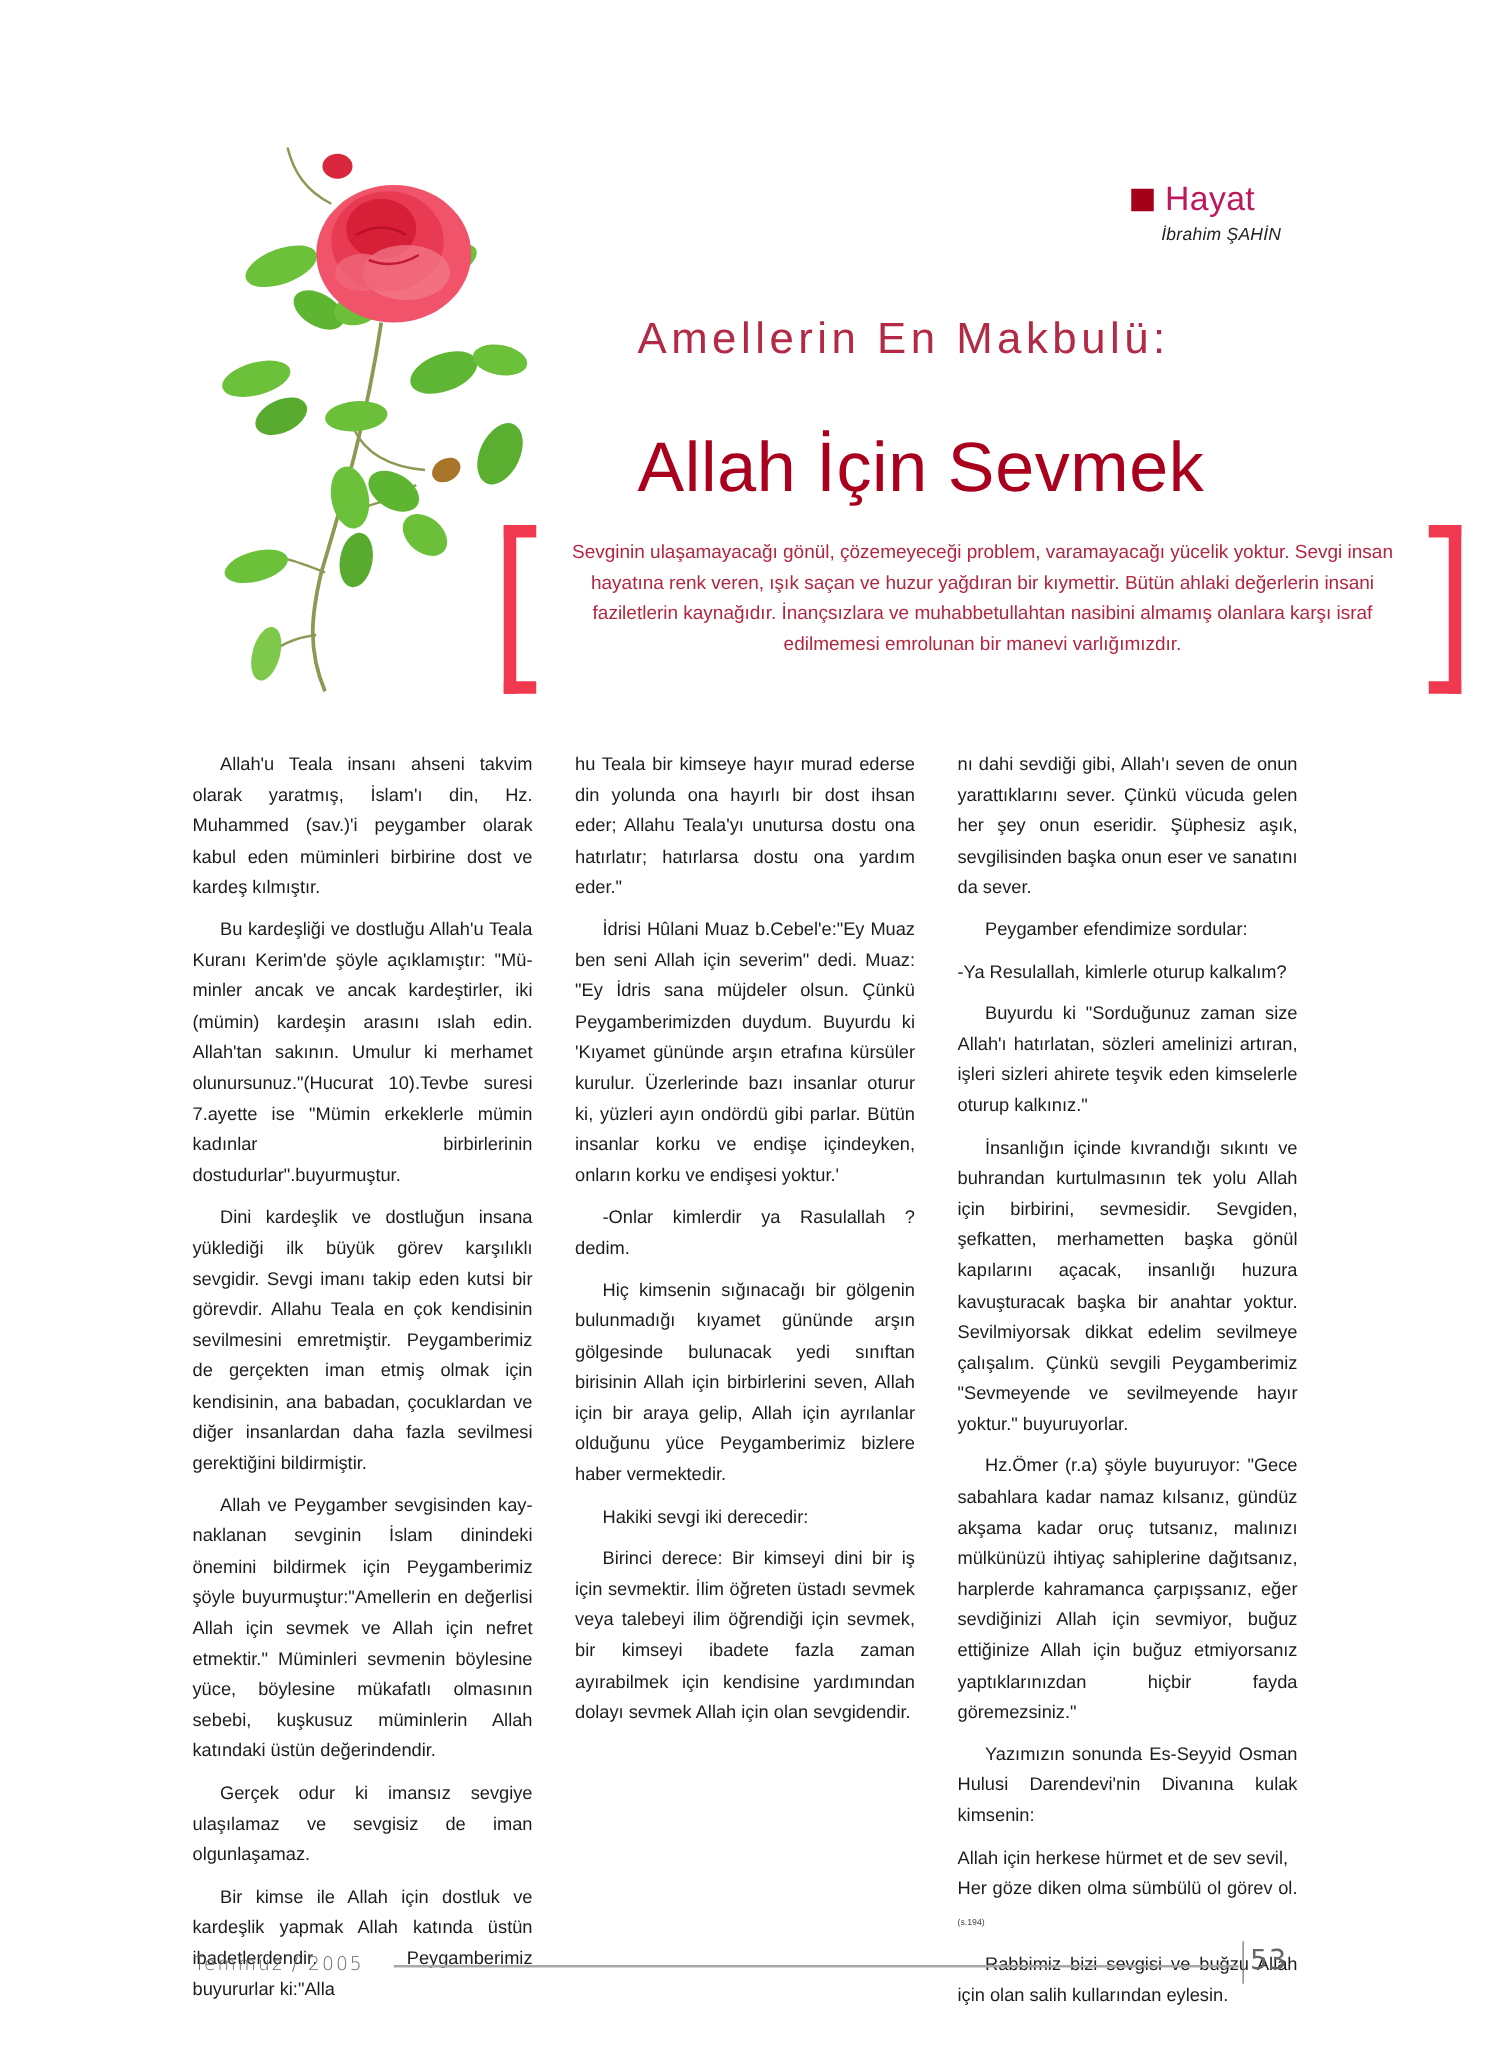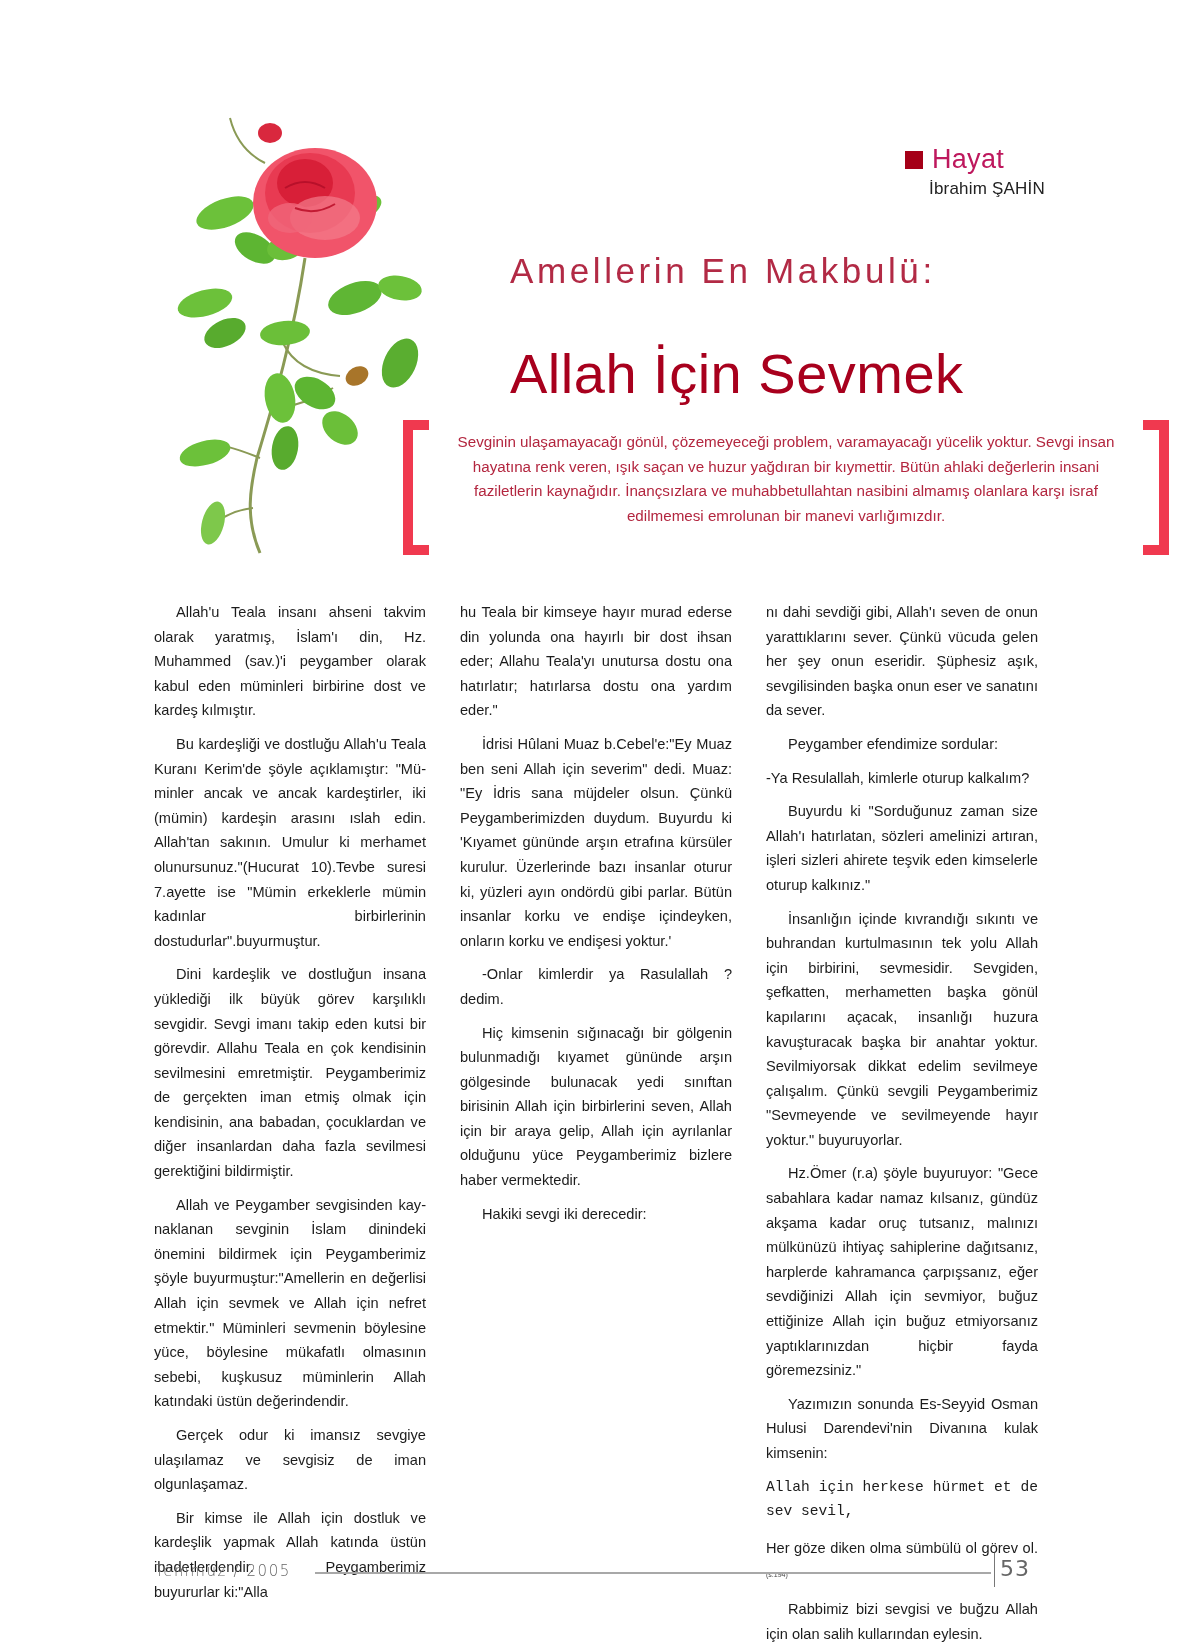--- a/index.html
+++ b/index.html
@@ -2,21 +2,21 @@
 <html><head>
 <meta charset="utf-8">
 <style>
   html, body { margin: 0; padding: 0; background: #ffffff; }
   body { width: 1200px; height: 1644px; position: relative; overflow: hidden;
          font-family: "Liberation Sans", "DejaVu Sans", sans-serif; color: #1a1a1a; }
 
   .section-tag { position: absolute; left: 905px; top: 146px; display: flex; align-items: center; }
   .section-square { width: 18px; height: 18px; background: #a50018; margin-right: 9px; }
   .section-label { font-size: 27px; color: #be185d; letter-spacing: 0.3px; line-height: 1; }
-  .author { position: absolute; left: 929px; top: 179px; font-size: 17px; color: #222; letter-spacing: 0.2px; }
+  .author { position: absolute; left: 929px; top: 179px; font-size: 14px; color: #222; letter-spacing: 0.2px; font-style: italic; }
 
   .rose { position: absolute; left: 165px; top: 98px; width: 280px; height: 470px; }
 
   .title-sub { position: absolute; left: 510px; top: 253px; font-size: 35px; color: #b22a45;
                letter-spacing: 3.6px; font-weight: normal; line-height: 1; }
   .title-main { position: absolute; left: 510px; top: 308px; font-size: 56px; color: #a8001d;
                 letter-spacing: 0.5px; line-height: 1; font-weight: normal; }
 
   .pull { position: absolute; left: 403px; top: 420px; width: 766px; height: 135px; }
   .bracket { position: absolute; top: 0; width: 26px; height: 135px; box-sizing: border-box;
@@ -108,31 +108,32 @@
   <p>Gerçek odur ki imansız sevgiye ulaşıla­maz ve sevgisiz de iman olgunlaşamaz.</p>
   <p>Bir kimse ile Allah için dostluk ve kardeş­lik yapmak Allah katında üstün ibadetler­dendir. Peygamberimiz buyururlar ki:"Alla­</p>
 </div>
 
 <div class="col c2">
   <p class="cont">hu Teala bir kimseye hayır murad ederse din yolunda ona hayırlı bir dost ihsan eder; Allahu Teala'yı unutursa dostu ona hatırlatır; hatırlarsa dostu ona yardım eder."</p>
   <p>İdrisi Hûlani Muaz b.Cebel'e:"Ey Muaz ben seni Allah için severim" dedi. Muaz: "Ey İdris sana müjdeler olsun. Çünkü Pey­gamberimizden duydum. Buyurdu ki 'Kı­yamet gününde arşın etrafına kürsüler ku­rulur. Üzerlerinde bazı insanlar oturur ki, yüzleri ayın ondördü gibi parlar. Bütün in­sanlar korku ve endişe içindeyken, onların korku ve endişesi yoktur.'</p>
   <p>-Onlar kimlerdir ya Rasulallah ? dedim.</p>
   <p>Hiç kimsenin sığınacağı bir gölgenin bu­lunmadığı kıyamet gününde arşın gölgesin­de bulunacak yedi sınıftan birisinin Allah için birbirlerini seven, Allah için bir araya gelip, Allah için ayrılanlar olduğunu yüce Peygam­berimiz bizlere haber vermektedir.</p>
   <p>Hakiki sevgi iki derecedir:</p>
+  <p>Birinci derece: Bir kimseyi dini bir iş için sevmektir. İlim öğreten üstadı sevmek ve­ya talebeyi ilim öğrendiği için sevmek, bir kimseyi ibadete fazla zaman ayırabilmek için kendisine yardımından dolayı sevmek Allah için olan sevgidendir.</p>
 </div>
 
 <div class="col c3">
   <p class="cont">nı dahi sevdiği gibi, Allah'ı seven de onun yarattıklarını sever. Çünkü vücuda gelen her şey onun eseridir. Şüphesiz aşık, sevgilisin­den başka onun eser ve sanatını da sever.</p>
   <p>Peygamber efendimize sordular:</p>
   <p class="noindent">-Ya Resulallah,  kimlerle oturup kalkalım?</p>
   <p>Buyurdu ki "Sorduğunuz zaman size Al­lah'ı hatırlatan, sözleri amelinizi artıran, iş­leri sizleri ahirete teşvik eden kimselerle oturup kalkınız."</p>
   <p>İnsanlığın içinde kıvrandığı sıkıntı ve buh­randan kurtulmasının tek yolu Allah için birbirini, sevmesidir. Sevgiden, şefkatten, merhametten başka gönül kapılarını aça­cak, insanlığı huzura kavuşturacak başka bir anahtar yoktur. Sevilmiyorsak dikkat ede­lim sevilmeye çalışalım. Çünkü sevgili Pey­gamberimiz "Sevmeyende ve sevilmeyen­de hayır yoktur." buyuruyorlar.</p>
   <p>Hz.Ömer (r.a) şöyle buyuruyor: "Gece sabahlara kadar namaz kılsanız, gündüz ak­şama kadar oruç tutsanız, malınızı mülkü­nüzü ihtiyaç sahiplerine dağıtsanız, harp­lerde kahramanca çarpışsanız, eğer sevdi­ğinizi Allah için sevmiyor, buğuz ettiğinize Allah için  buğuz etmiyorsanız yaptıkları­nızdan hiçbir fayda göremezsiniz."</p>
   <p>Yazımızın sonunda Es-Seyyid Osman Hu­lusi Darendevi'nin Divanına kulak kimsenin:</p>
-  <p class="noindent" style="margin-bottom:12px;font-family:Liberation Mono, monospace;">Allah için herkese hürmet et de sev sevil,</p>
+  <p class="noindent" style="margin-bottom:0;">Allah için herkese hürmet et de sev sevil,</p>
   <p class="noindent"><span>Her göze diken olma sümbülü ol görev ol.</span> <span class="ref">(s.194)</span></p>
   <p>Rabbimiz bizi sevgisi ve buğzu Allah için olan salih kullarından eylesin.</p>
 </div>
 
 <div class="footer-left">Temmuz / 2005</div>
 <div class="footer-line"></div>
 <div class="footer-sep"></div>
 <div class="page-num">53</div>
 
 </body></html>

